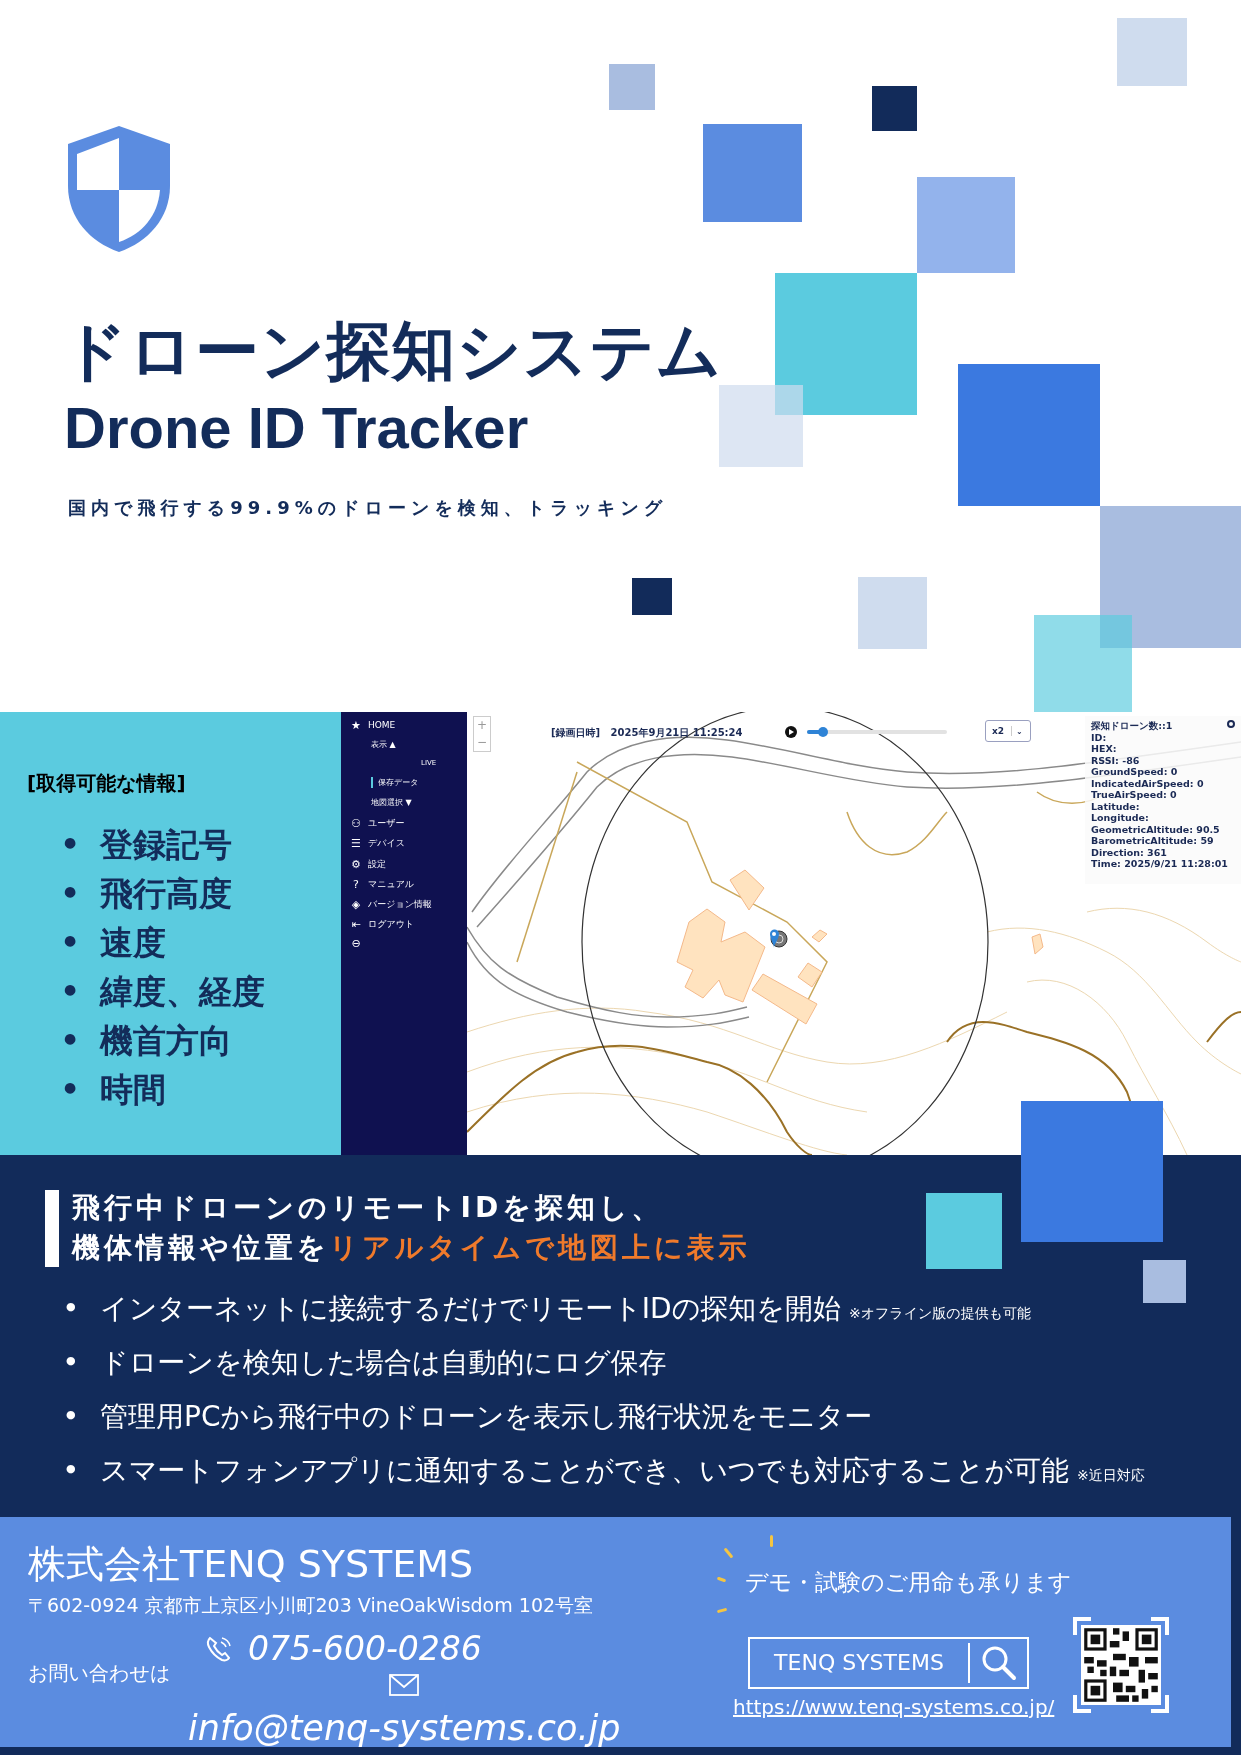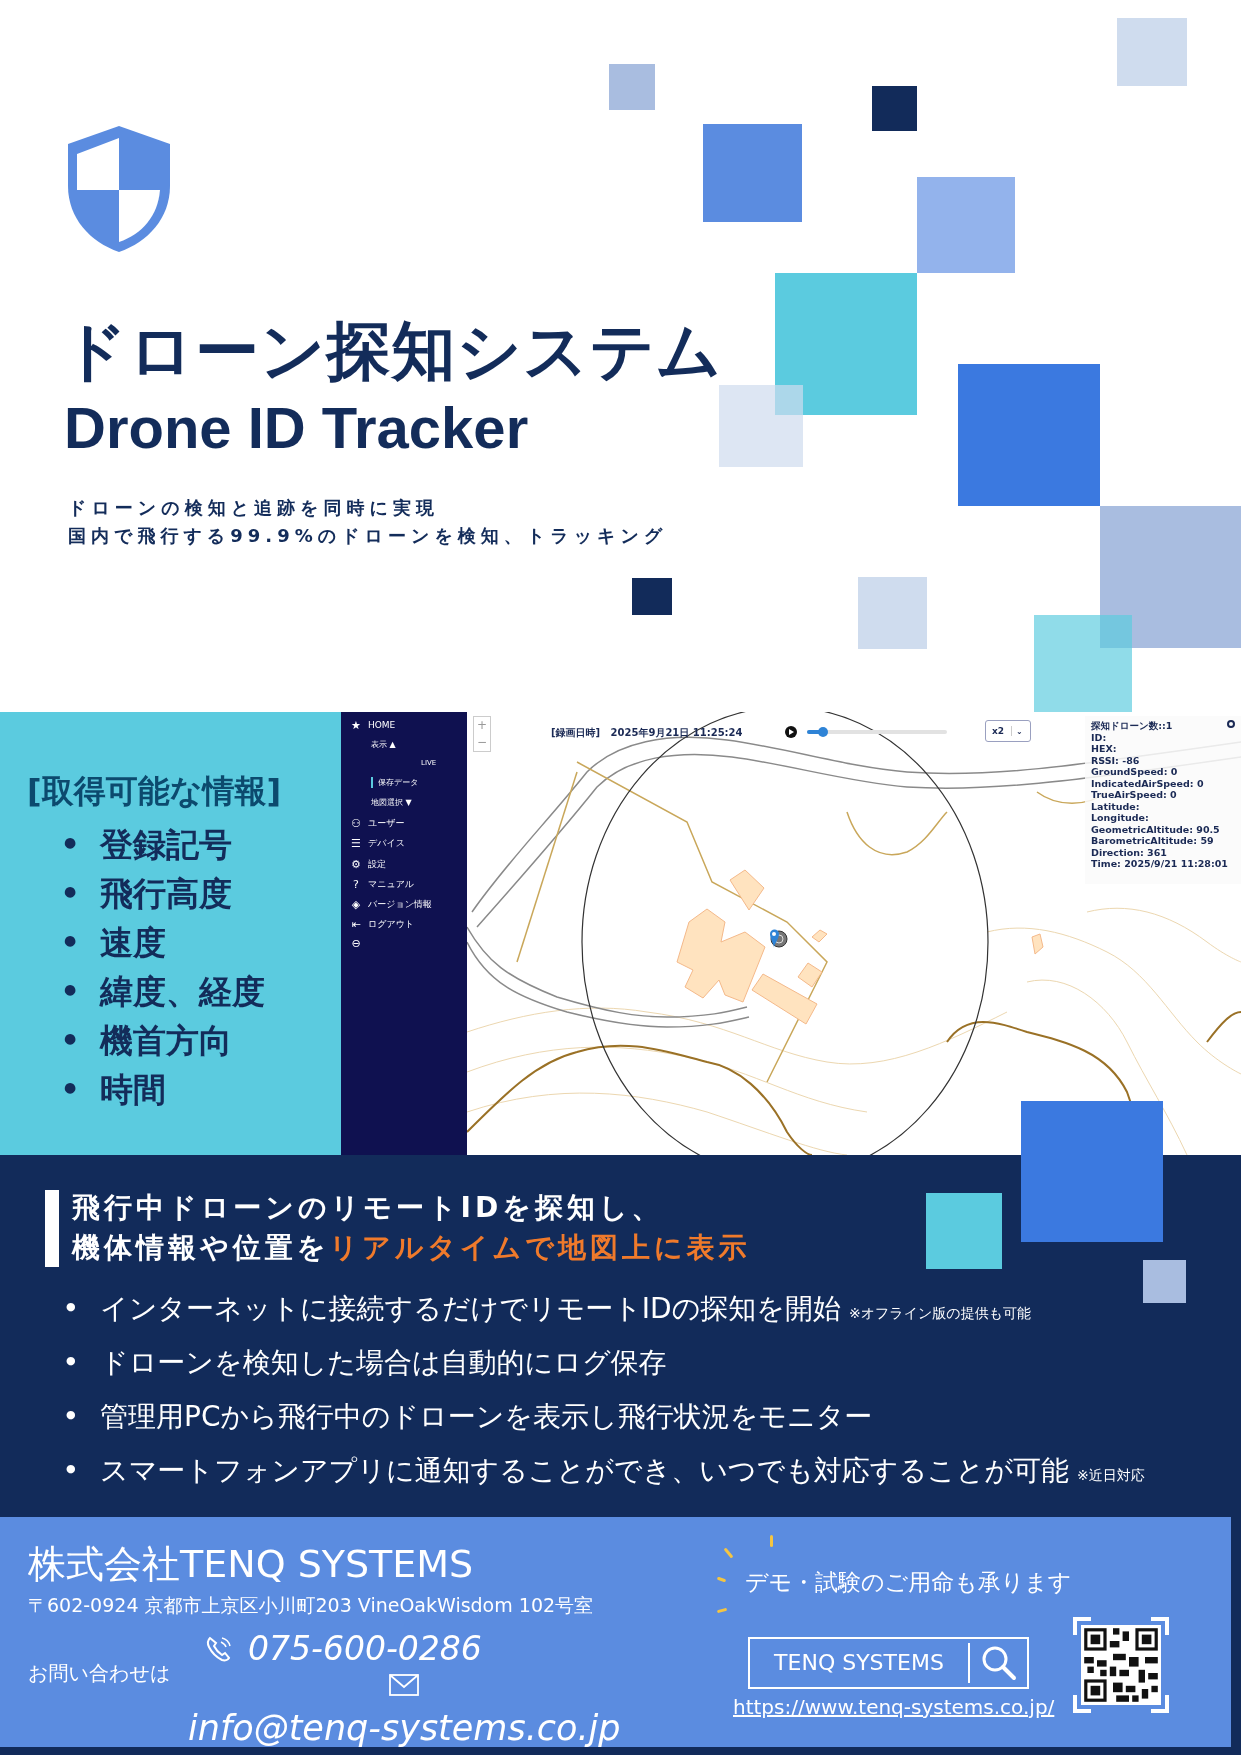--- a/index.html
+++ b/index.html
@@ -9,21 +9,21 @@
   .sq { position: absolute; }
 
   
   .shield { left: 64px; top: 124px; width: 110px; height: 130px; }
   .title-jp { left: 62px; top: 308px; font-size: 64px; font-weight: bold; color: #132c5a; letter-spacing: 1px; white-space: nowrap; }
   .title-en { left: 64px; top: 394px; font-size: 58px; font-weight: bold; color: #132c5a; white-space: nowrap; font-family: "Liberation Sans", sans-serif; }
   .tagline { left: 68px; top: 494px; font-size: 18px; font-weight: bold; letter-spacing: 5px; line-height: 28px; color: #132c5a; white-space: nowrap; }
 
   
   .info-panel { left: 0; top: 712px; width: 341px; height: 443px; background: #5bcbdf; }
-  .info-title { position: absolute; left: 27px; top: 58px; font-size: 32px; font-weight: bold; color: #0c4a6e; white-space: nowrap; }
+  .info-title { position: absolute; left: 27px; top: 58px; font-size: 20px; font-weight: bold; color: #000000; white-space: nowrap; }
   .info-list { position: absolute; left: 64px; top: 108px; list-style: none; }
   .info-list li { font-size: 33px; font-weight: bold; color: #132c5a; height: 49px; line-height: 49px; white-space: nowrap; }
   .info-list li::before { content: "●"; font-size: 14px; display: inline-block; width: 36px; vertical-align: middle; position: relative; top: -4px; }
 
   .app-side { left: 341px; top: 712px; width: 126px; height: 443px; background: #0f1150; color: #fff; }
   .side-item { position: absolute; left: 8px; font-size: 9px; color: #fff; white-space: nowrap; display: flex; align-items: center; gap: 5px; }
   .side-item .ic { width: 14px; height: 14px; display: inline-flex; align-items: center; justify-content: center; font-size: 11px; }
   .side-sub { position: absolute; font-size: 8px; color: #fff; white-space: nowrap; }
 
   .map { left: 467px; top: 712px; width: 774px; height: 443px; background: #ffffff; overflow: hidden; }
@@ -86,21 +86,20 @@
 <div class="sq" style="left:1034px;top:615px;width:98px;height:97px;background:rgba(91,203,223,0.68);"></div>
 
 <svg class="abs shield" viewBox="0 0 110 130">
   <path d="M55 2 L106 20 L106 62 C106 94 84 118 55 128 C26 118 4 94 4 62 L4 20 Z" fill="#5b8ce0"></path>
   <path d="M55 14 L55 66 L13 66 L13 30 Z" fill="#ffffff"></path>
   <path d="M55 66 L96 66 C94 92 78 110 55 118 Z" fill="#ffffff"></path>
 </svg>
 <div class="abs title-jp">ドローン探知システム</div>
 <div class="abs title-en">Drone ID Tracker</div>
 <div class="abs tagline">
-  <div>ドローンの検知と追跡を同時に実現</div>
   <div>国内で飛行する99.9%のドローンを検知、トラッキング</div>
 </div>
 
 <div class="abs info-panel">
   <div class="info-title">[取得可能な情報]</div>
   <ul class="info-list">
     <li>登録記号</li>
     <li>飛行高度</li>
     <li>速度</li>
     <li>緯度、経度</li>

